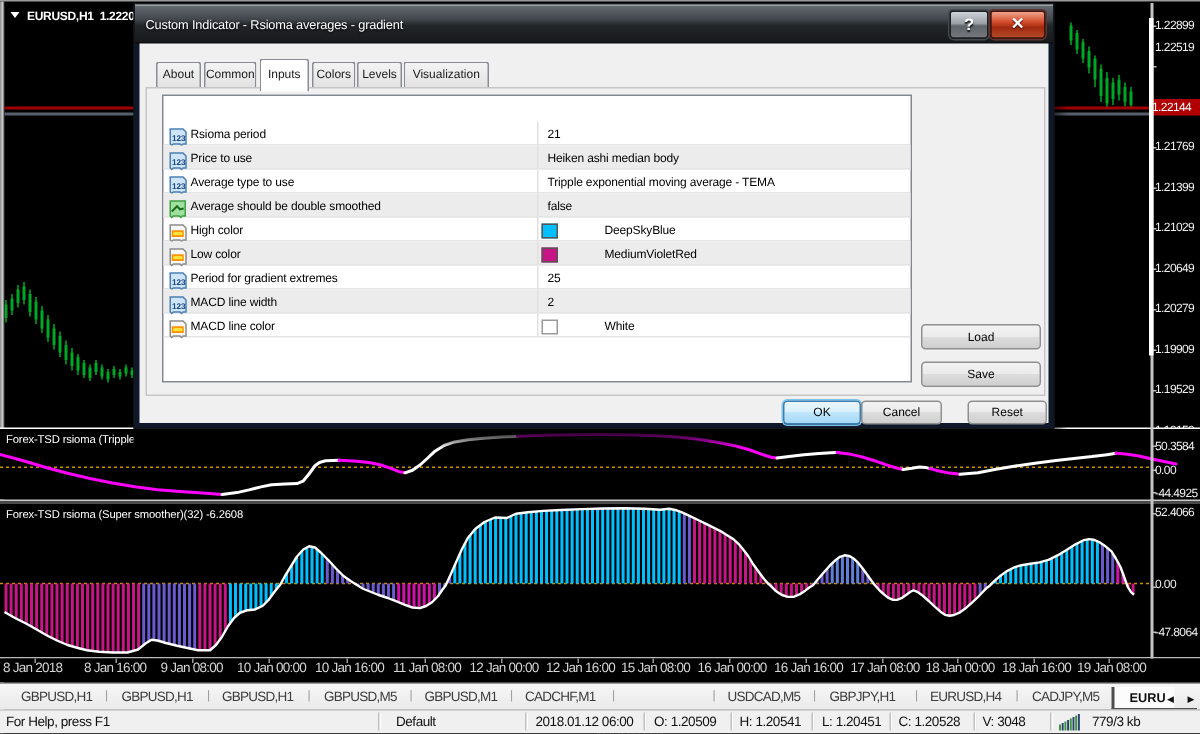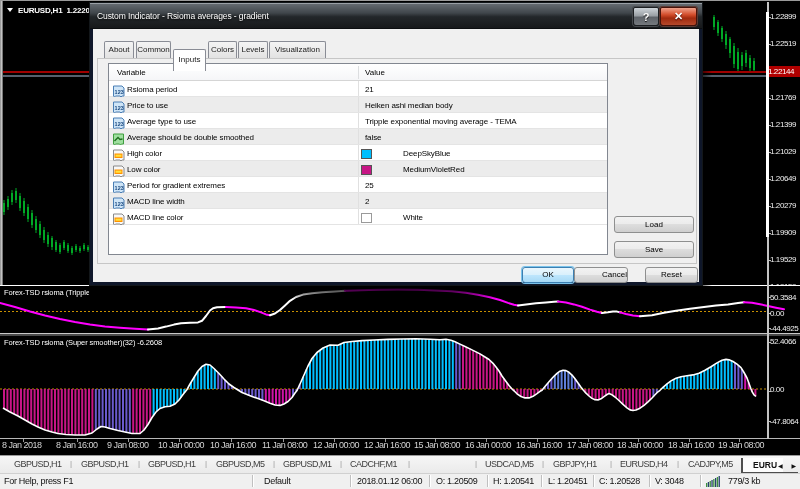--- a/index.html
+++ b/index.html
@@ -55,21 +55,21 @@
   #helpbtn{position:absolute;left:543px;top:4px;width:26px;height:19px;
        background:linear-gradient(#cdd3d8 0%,#9aa0a5 45%,#5f646a 55%,#75797e 100%);box-shadow:0 0 0 1px #46494d;
        border:1px solid #1c1f22;border-radius:2px 2px 3px 3px;color:#fff;font-size:11px;font-weight:bold;text-align:center;line-height:18px;text-shadow:0 1px 1px #000;box-sizing:border-box;}
   #closebtn{position:absolute;left:570px;top:4px;width:37px;height:19px;
        background:linear-gradient(#f0a28c 0%,#d24c2a 40%,#a12a0e 60%,#b5492b 100%);
        border:1px solid #46130a;border-radius:2px 2px 3px 3px;box-shadow:0 0 0 1px #5a3a34;color:#fff;font-size:11px;font-weight:bold;text-align:center;line-height:17px;text-shadow:0 1px 1px #300;box-sizing:border-box;}
   
   .dtab{position:absolute;top:38px;height:17px;background:linear-gradient(#f4f4f4,#e2e2e2);
        border:1px solid #898c95;border-bottom:none;border-radius:2px 2px 0 0;
        font-size:8px;color:#1a1a1a;text-align:center;line-height:16px;box-sizing:border-box;z-index:2;}
-  #tab-inputs{top:46px;height:22px;background:#fff;z-index:4;line-height:20px;}
+  #tab-inputs{top:36px;height:22px;background:#fff;z-index:4;line-height:20px;}
   #tabframe{position:absolute;left:7px;top:55px;width:600px;height:206px;background:#f0f0f0;
        border:1px solid #c6c6c6;box-sizing:border-box;z-index:1;}
   
   #tbl{position:absolute;left:18px;top:60px;width:500px;height:192px;background:#fff;border:1px solid #828790;box-sizing:border-box;z-index:3;}
   #tblhead{position:absolute;left:0;top:0;width:100%;height:17px;background:linear-gradient(#ffffff,#f5f6f8);border-bottom:1px solid #d5d5d5;box-sizing:border-box;}
   #tblhead .h1{position:absolute;left:8px;top:4px;font-size:8px;color:#000;}
   #tblhead .h2{position:absolute;left:256px;top:4px;font-size:8px;color:#000;}
   #tblhead .hsep{position:absolute;left:249px;top:2px;width:1px;height:13px;background:#dcdee0;}
   .trow{position:absolute;left:0;width:498px;height:16px;border-bottom:1px solid #e4e4e4;box-sizing:border-box;}
   .trow.alt{background:#ececec;}
@@ -78,21 +78,21 @@
   .trow .val{position:absolute;left:256px;top:4px;font-size:8px;color:#000;letter-spacing:-0.1px;}
   .trow .vtext{position:absolute;left:266px;top:4px;font-size:8px;color:#000;letter-spacing:-0.1px;margin-left:28px;}
   .ricon{position:absolute;left:3px;top:4px;width:13px;height:13px;}
   .swatch{position:absolute;left:252px;top:4px;width:11px;height:10px;box-sizing:border-box;}
   
   .wbtn{position:absolute;background:linear-gradient(#f2f2f2 0%,#ebebeb 49%,#dddddd 50%,#cfcfcf 100%);
        border:1px solid #8e8f8f;border-radius:3px;font-size:8px;color:#000;text-align:center;box-sizing:border-box;z-index:5;}
   #btn-load{left:524px;top:213px;width:80px;height:17px;line-height:15px;}
   #btn-save{left:524px;top:238px;width:80px;height:17px;line-height:15px;}
   #btn-ok{left:432px;top:264px;width:52px;height:16px;line-height:14px;background:linear-gradient(#eaf6fd 0%,#d9f0fc 49%,#bee6fd 50%,#a7d9f5 100%);border:1px solid #3c7fb1;box-shadow:0 0 0 1px #79c2ea;}
-  #btn-cancel{left:484px;top:264px;width:54px;height:16px;line-height:14px;text-align:right;}
+  #btn-cancel{left:484px;top:264px;width:54px;height:16px;line-height:14px;}
   #btn-reset{left:555px;top:264px;width:53px;height:16px;line-height:14px;}
 </style>
 </head>
 <body>
 <div class="abs" id="chartwrap">
   <svg class="abs" style="left:0;top:0" width="800" height="286">
     <line x1="4" y1="200" x2="4" y2="215" stroke="#00a825" stroke-width="1"></line>
       <rect x="3" y="203" width="2" height="9" fill="#00a825"></rect>
       <line x1="8" y1="196" x2="8" y2="210" stroke="#00a825" stroke-width="1"></line>
       <rect x="7" y="199" width="2" height="8" fill="#00a825"></rect>
@@ -159,21 +159,21 @@
       <line x1="754" y1="58" x2="754" y2="72" stroke="#00a825" stroke-width="1"></line>
       <rect x="753" y="61" width="2" height="9" fill="#00a825"></rect>
   </svg>
   <div class="abs redline"></div>
   <div class="abs grayline"></div>
   <div class="abs" id="topline"></div>
   <div class="abs" id="leftborder"></div>
   <div class="abs" id="symlabel"><span class="tri"></span>EURUSD,H1&nbsp;&nbsp;1.22204</div>
   <div class="plabel" style="top:13px;">1.22899</div>
     <div class="ptick" style="top:17px;"></div>
-    <div class="plabel" style="top:40px;">1.22519</div>
+    <div class="plabel" style="top:28px;">1.22519</div>
     <div class="ptick" style="top:44px;"></div>
     <div class="plabel" style="top:94px;">1.21769</div>
     <div class="ptick" style="top:98px;"></div>
     <div class="plabel" style="top:121px;">1.21399</div>
     <div class="ptick" style="top:125px;"></div>
     <div class="plabel" style="top:148px;">1.21029</div>
     <div class="ptick" style="top:152px;"></div>
     <div class="plabel" style="top:175px;">1.20649</div>
     <div class="ptick" style="top:179px;"></div>
     <div class="plabel" style="top:202px;">1.20279</div>
@@ -550,25 +550,20 @@
   <div id="closebtn">✕</div>
   <div id="dlgbody"></div>
   <div class="dtab" style="left:14px;width:30px;">About</div>
     <div class="dtab" style="left:46px;width:35px;">Common</div>
     <div class="dtab" id="tab-inputs" style="left:83px;width:33px;">Inputs</div>
     <div class="dtab" style="left:118px;width:29px;">Colors</div>
     <div class="dtab" style="left:148px;width:30px;">Levels</div>
     <div class="dtab" style="left:179px;width:57px;">Visualization</div>
   <div id="tabframe"></div>
   <div id="tbl">
-    <div id="tblhead">
-        <span class="h1">Variable</span>
-        <span class="h2">Value</span>
-        <span class="hsep"></span>
-      </div>
     <div class="trow" style="top:17px;">
         <svg class="ricon" width="13" height="13" viewBox="0 0 13 13">
           <path d="M1.5 1 h8.5 l2 2 v8 h-2 l-1,1 -1,-1 h-4.5 l-1,1 -1,-1 z" fill="#cfe5f7" stroke="#4a7fb5" stroke-width="1"></path>
           <text x="2.6" y="8.8" font-size="5.5" font-weight="bold" fill="#1a4a80" font-family="Liberation Sans">123</text>
         </svg>
         <span class="lbl">Rsioma period</span>
         <span class="val">21</span>
         <span class="vline"></span>
       </div>
       <div class="trow alt" style="top:33px;">

